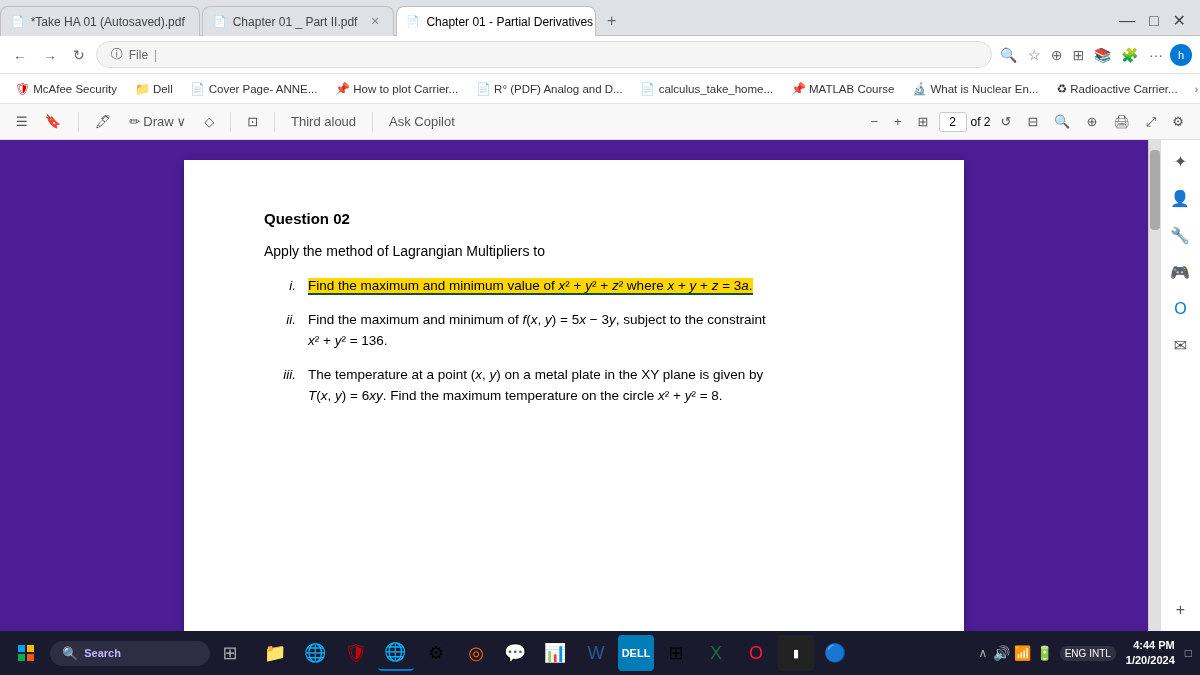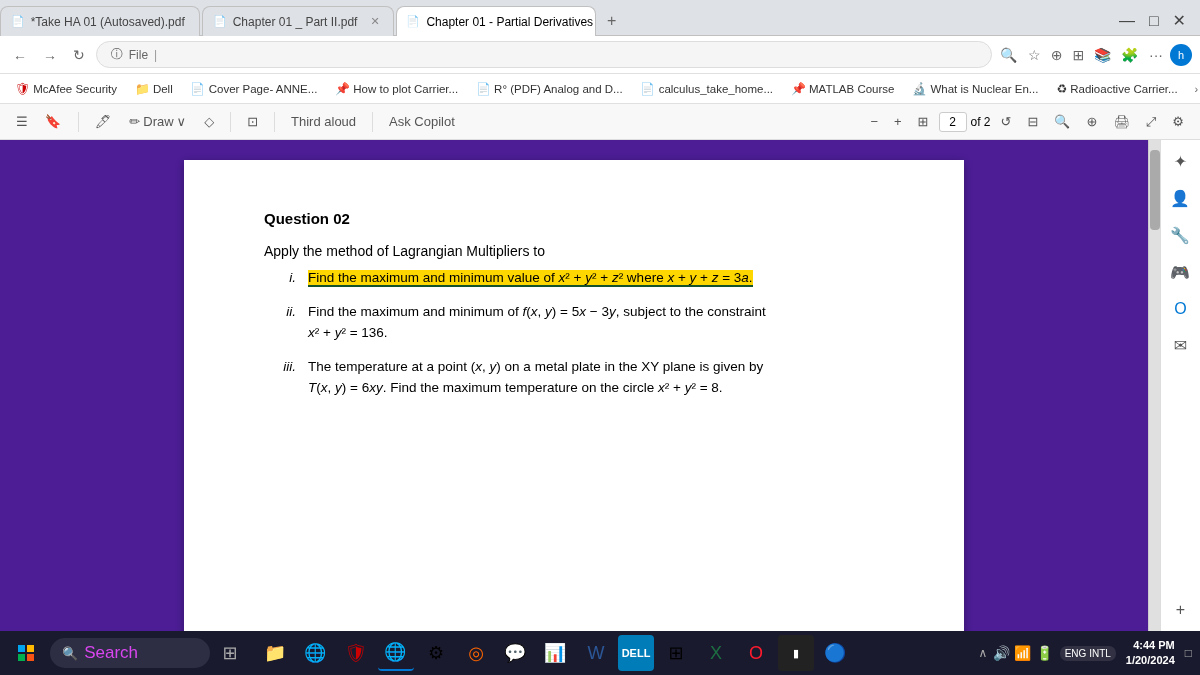--- a/index.html
+++ b/index.html
@@ -38,39 +38,39 @@
     .page-input { width: 28px; text-align: center; border: 1px solid #ccc; border-radius: 3px; padding: 2px; font-size: 12px; }
     .tool-right { margin-left: auto; display: flex; align-items: center; gap: 4px; }
 
     
     .main-area { display: flex; flex: 1; overflow: hidden; background: #6d6d6d; }
 
     
     .pdf-area { flex: 1; overflow-y: auto; background: #4c1d95; display: flex; justify-content: center; padding: 20px 0; }
     .pdf-page { background: #fff; width: 780px; min-height: 500px; padding: 50px 80px; box-shadow: 0 2px 8px rgba(0,0,0,0.3); }
     .question-title { font-size: 15px; font-weight: bold; margin-bottom: 16px; color: #000; }
-    .question-subtitle { font-size: 14px; margin-bottom: 8px; color: #000; }
+    .question-subtitle { font-size: 14px; margin-bottom: 16px; color: #000; }
     .q-item { display: flex; margin-bottom: 12px; font-size: 13.5px; line-height: 1.6; color: #000; }
     .q-num { min-width: 36px; font-style: italic; text-align: right; margin-right: 8px; padding-right: 4px; }
     .q-text { flex: 1; }
 
     
     .scrollbar-track { width: 12px; background: #e0e0e0; border-left: 1px solid #ccc; position: relative; }
     .scrollbar-thumb { width: 10px; height: 80px; background: #aaa; border-radius: 4px; position: absolute; top: 10px; left: 1px; }
 
     
     .right-icons { width: 40px; background: #fff; border-left: 1px solid #ddd; display: flex; flex-direction: column; align-items: center; padding: 8px 0; gap: 10px; }
     .r-icon { font-size: 16px; color: #555; cursor: pointer; padding: 4px; border-radius: 4px; }
 
     
     .taskbar { background: #1a1a2e; display: flex; align-items: center; height: 44px; padding: 0 8px; gap: 2px; }
     .start-btn { width: 36px; height: 36px; display: flex; align-items: center; justify-content: center; cursor: pointer; border-radius: 4px; }
     .search-bar { display: flex; align-items: center; background: #2d2d44; border-radius: 20px; padding: 5px 12px; gap: 6px; width: 160px; cursor: pointer; margin-left: 4px; }
     .search-icon-t { color: #aaa; font-size: 13px; }
-    .search-text-t { color: #d946ef; font-size: 17px; }
+    .search-text-t { color: #c4b5fd; font-size: 11px; font-weight: bold; }
     .taskbar-apps { display: flex; align-items: center; gap: 4px; margin-left: 8px; }
     .t-app { width: 36px; height: 36px; display: flex; align-items: center; justify-content: center; cursor: pointer; border-radius: 4px; font-size: 18px; }
     .t-app.active { border-bottom: 2px solid #0078d4; }
     .taskbar-right { margin-left: auto; display: flex; align-items: center; gap: 6px; }
     .sys-icons { display: flex; align-items: center; gap: 4px; }
     .sys-icon { font-size: 14px; color: #ccc; cursor: pointer; }
     .clock { color: #fff; font-size: 11px; text-align: right; line-height: 1.4; cursor: pointer; padding: 0 4px; font-weight: bold; }
     .lang-badge { background: rgba(255,255,255,0.1); color: #fff; font-size: 10px; padding: 2px 5px; border-radius: 7px; cursor: pointer; }
     .t-app-wrap { position: relative; }
 

